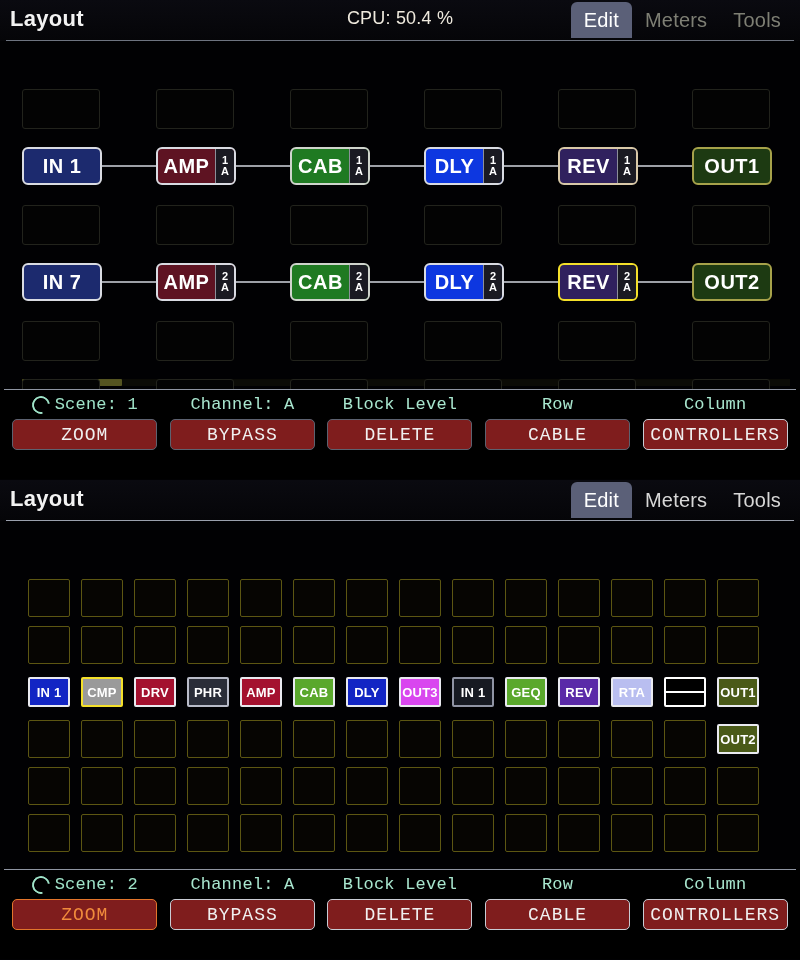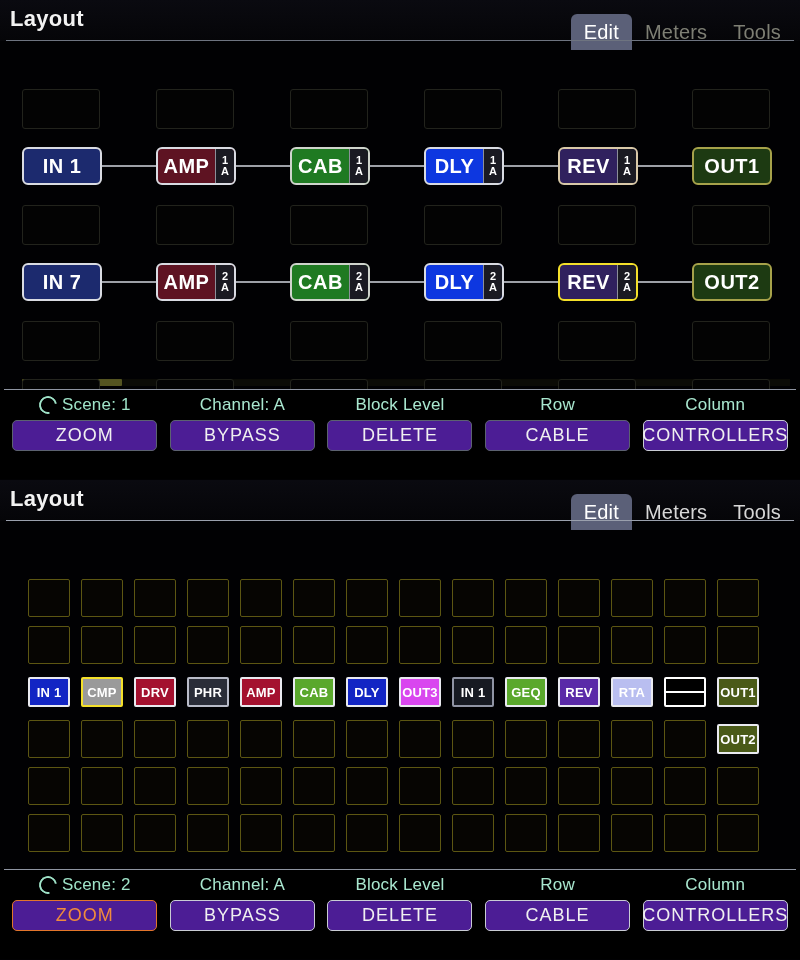--- a/index.html
+++ b/index.html
@@ -13,21 +13,21 @@
   .panel-a{height:480px;}
   .panel-b{height:480px;}
 
   
   .hdr{position:relative;height:41px;width:100%;
        background:linear-gradient(180deg,#0a0a10 0%,#050508 100%);}
   .hdr-title{position:absolute;left:10px;top:6px;font-size:22px;font-weight:bold;
              letter-spacing:.3px;color:#f2f2f2;}
   .hdr-cpu{position:absolute;left:0;right:0;top:8px;text-align:center;
            font-size:18px;color:#efeade;letter-spacing:.2px;}
-  .hdr-tabs{position:absolute;right:6px;top:16px;display:flex;height:29px;align-items:center;}
+  .hdr-tabs{position:absolute;right:6px;top:0;display:flex;height:29px;align-items:flex-start;}
   .tab{font-size:20px;padding:7px 13px 6px 13px;margin-top:2px;
        border-radius:6px 6px 0 0;color:#7e7f74;letter-spacing:.2px;}
   .tab.dim2{color:#d7d7d7;}
   .tab.active{background:#5b6078;color:#ffffff;}
   .hdr-rule{position:absolute;left:6px;right:6px;bottom:0;height:1px;background:#6e7480;}
   .hdr-rule.faint{background:#9aa0ad;}
 
   
   .gridA{position:relative;height:348px;width:100%;}
   .slotA{position:absolute;width:78px;height:40px;border:1px solid #22231c;
@@ -43,26 +43,26 @@
               font-size:11px;font-weight:bold;line-height:11px;border-left:1px solid #8c8f99;}
 
   
   .scrollA{position:absolute;left:22px;right:10px;bottom:3px;height:7px;background:#0b0b06;}
   .scrollA .thumb{position:absolute;left:0;top:0;height:7px;width:96px;background:#545421;border-radius:1px;}
 
   
   .bbar{position:relative;height:90px;width:100%;background:#000;}
   .bbar .sep{position:absolute;left:4px;right:4px;top:0;height:1px;background:#8f95a2;}
   .bcols{position:absolute;left:6px;right:6px;top:6px;display:flex;}
-  .bcol{flex:1;display:flex;flex-direction:column;align-items:center;}
+  .bcol{flex:1;display:flex;flex-direction:column;align-items:center;font-family:Liberation Mono, monospace;}
   .bcol .cap{font-size:17px;color:#9fe3c8;margin-bottom:5px;letter-spacing:.2px;
              display:flex;align-items:center;gap:5px;}
   .bcol .cap.plain{color:#a9e7cf;}
   .btn{width:92%;height:31px;border:1px solid #5c6270;border-radius:5px;
-       background:#4c1d95;display:flex;align-items:center;justify-content:center;
+       background:#7f1d1d;display:flex;align-items:center;justify-content:center;
        font-size:18px;color:#f0f0f0;letter-spacing:1px;box-sizing:border-box;}
   .btn.hl{border-color:#e2752b;color:#f08b3c;}
   .btn.bright{border-color:#c9ccd4;}
   .recyc{display:inline-block;width:14px;height:14px;border:2px solid #9fe3c8;
          border-radius:50%;border-right-color:transparent;transform:rotate(35deg);}
 
   
   .meters{position:relative;height:48px;width:100%;}
   .mgroup{position:absolute;top:6px;}
   .mrow{display:flex;align-items:center;height:15px;margin-bottom:3px;}
@@ -88,20 +88,21 @@
          display:flex;align-items:center;justify-content:center;}
   .shunt .bar{width:100%;height:2px;background:#ffffff;}
 </style>
 </head>
 <body>
 
 <div class="panel panel-a">
 
   <div class="hdr">
     <div class="hdr-title">Layout</div>
+    <div class="hdr-cpu">CPU: 50.4 %</div>
     <div class="hdr-tabs">
       <div class="tab active">Edit</div>
       <div class="tab">Meters</div>
       <div class="tab">Tools</div>
     </div>
     <div class="hdr-rule"></div>
   </div>
 
   <div class="gridA" id="gridA">
     <div class="scrollA">

